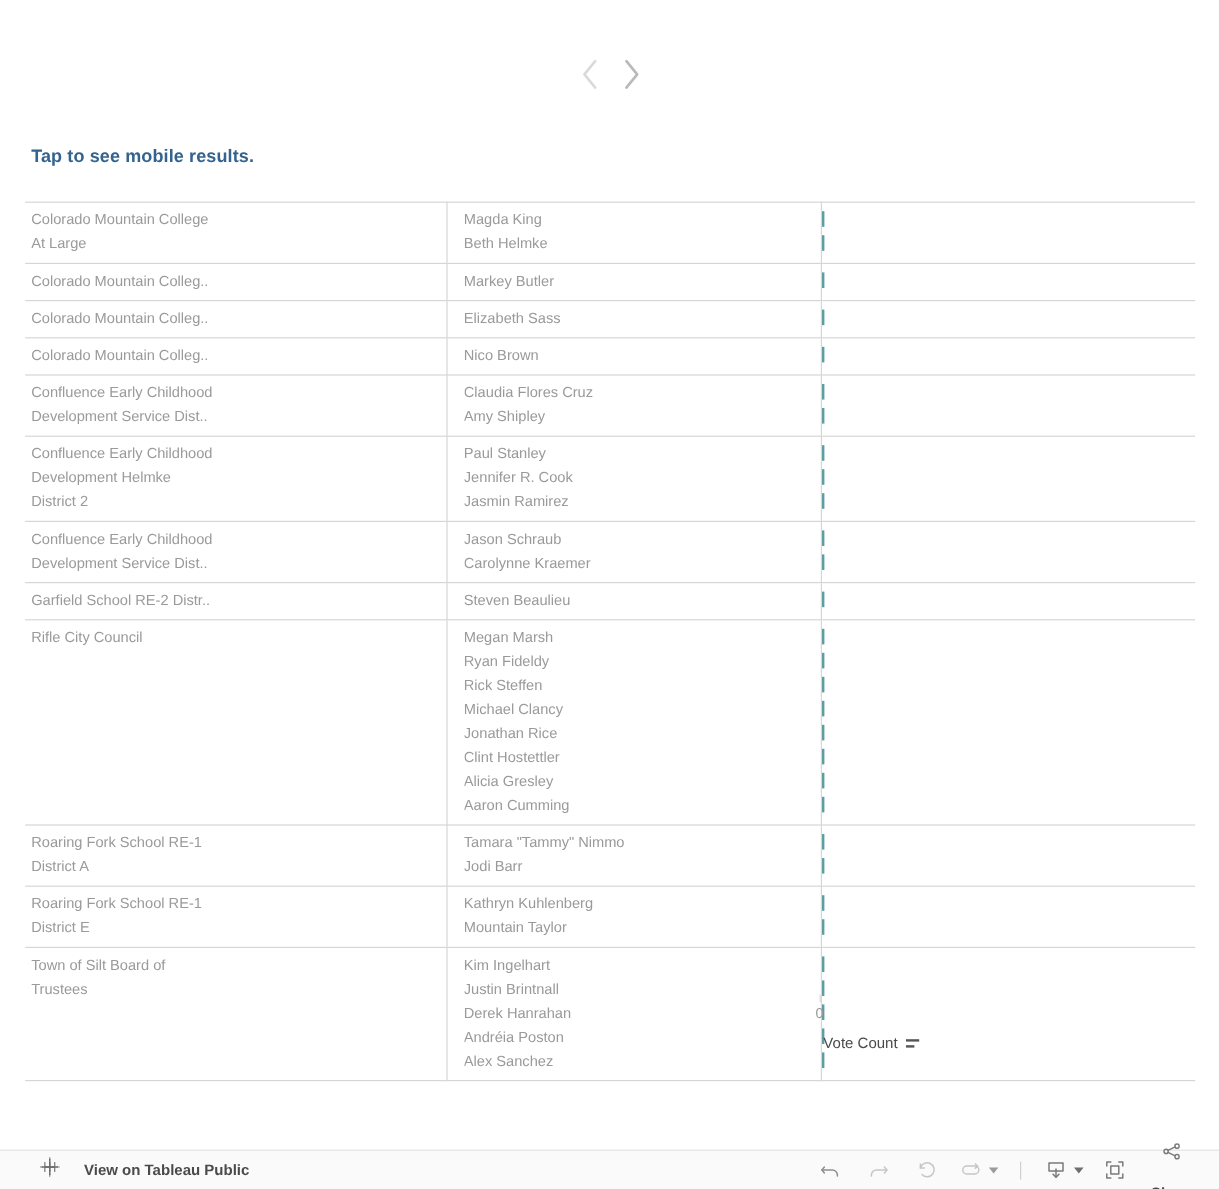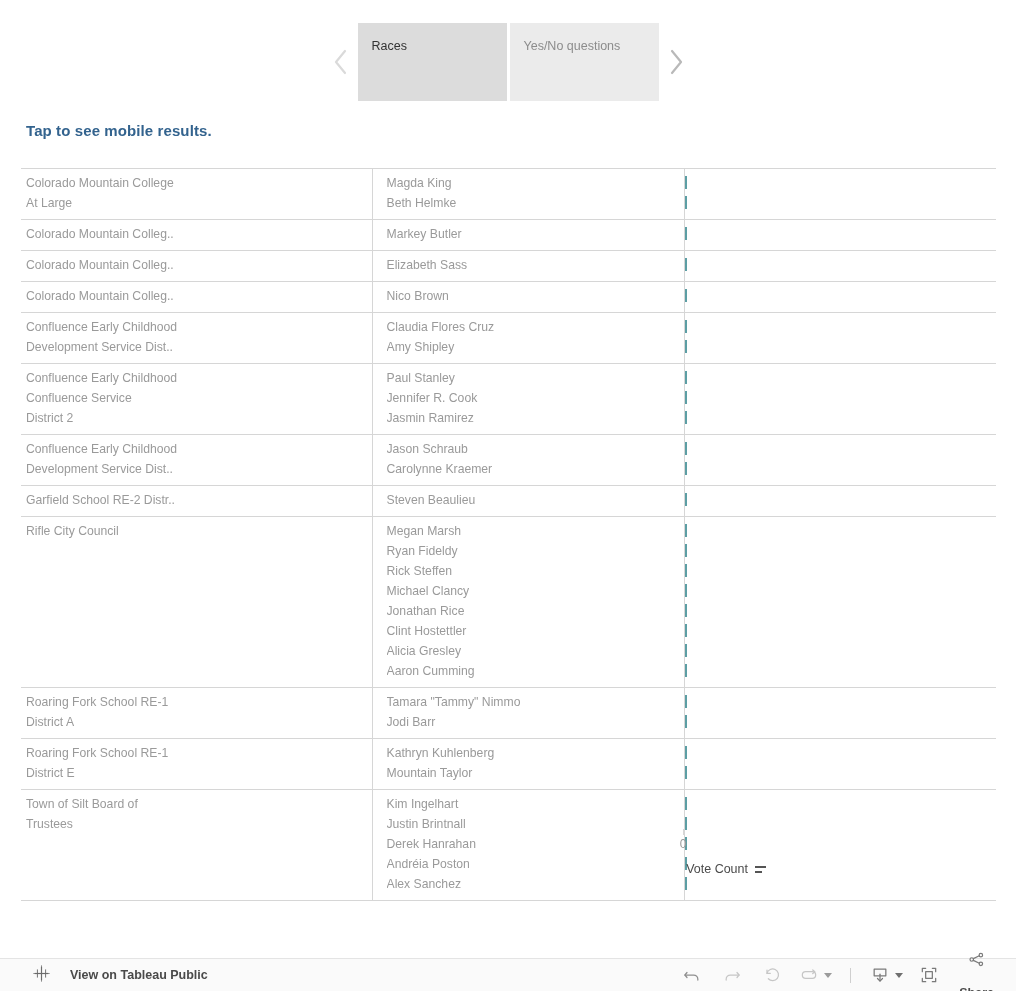--- a/index.html
+++ b/index.html
@@ -118,28 +118,20 @@
 
 <div class="page">
 
   <div class="story-nav">
     <div class="story-inner">
       <div class="chev">
         <svg width="17" height="30" viewBox="0 0 17 30">
             <polyline points="13,4 4,15 13,26" fill="none" stroke="#dadada" stroke-width="2.2" stroke-linecap="round" stroke-linejoin="round"></polyline>
           </svg>
       </div>
-      <div class="story-tabs">
-        <div class="story-tab active">
-          <span>Races</span>
-        </div>
-        <div class="story-tab inactive">
-          <span>Yes/No questions</span>
-        </div>
-      </div>
       <div class="chev">
         <svg width="17" height="30" viewBox="0 0 17 30">
             <polyline points="5,4 14,15 5,26" fill="none" stroke="#b9b9b9" stroke-width="2.2" stroke-linecap="round" stroke-linejoin="round"></polyline>
           </svg>
       </div>
     </div>
   </div>
 
   <div class="caption">Tap to see mobile results.</div>
 
@@ -213,21 +205,21 @@
             <td class="col-bars">
               <div class="bars-wrap">
                 <div class="mark" style="background: rgb(92, 158, 164); top: 7px;"></div>
                 <div class="mark" style="background: rgb(92, 158, 164); top: 27px;"></div>
               </div>
             </td>
           </tr>
           <tr>
             <td class="col-race">
               <div class="race-line">Confluence Early Childhood</div>
-              <div class="race-line">Confluence Service</div>
+              <div class="race-line">Development Helmke</div>
               <div class="race-line">District 2</div>
             </td>
             <td class="col-cand">
               <div class="cand-line">Paul Stanley</div>
               <div class="cand-line">Jennifer R. Cook</div>
               <div class="cand-line">Jasmin Ramirez</div>
             </td>
             <td class="col-bars">
               <div class="bars-wrap">
                 <div class="mark" style="background: rgb(92, 158, 164); top: 7px;"></div>

